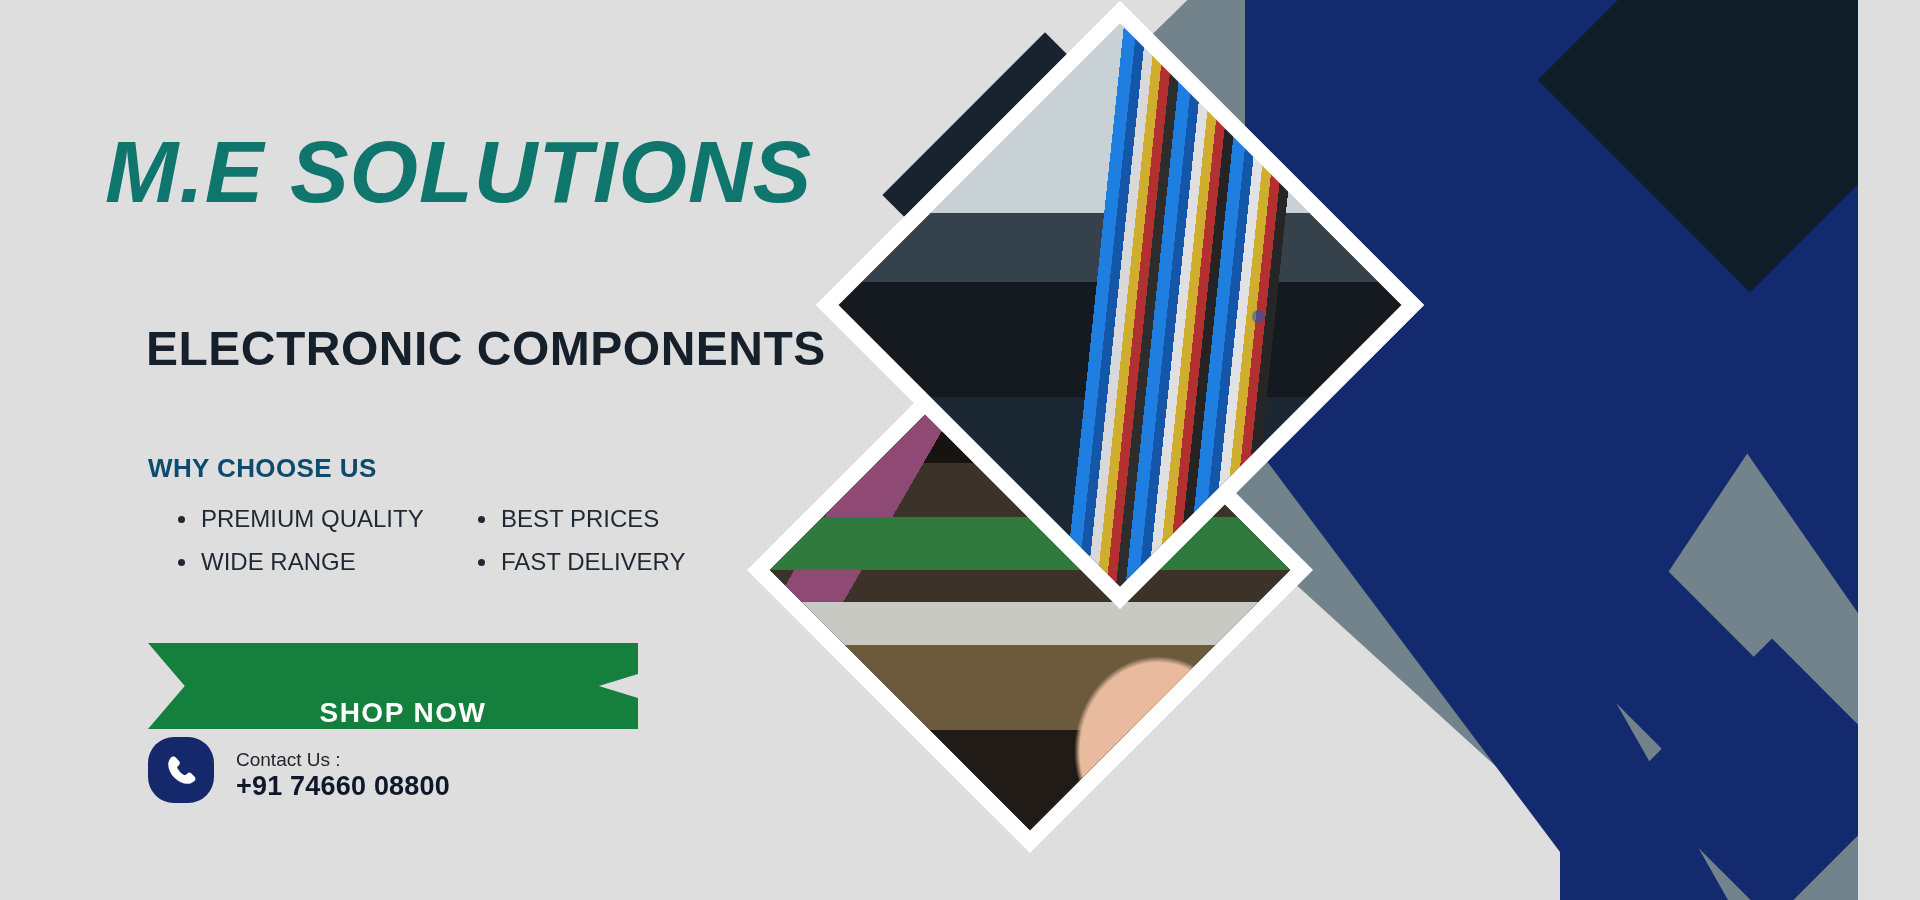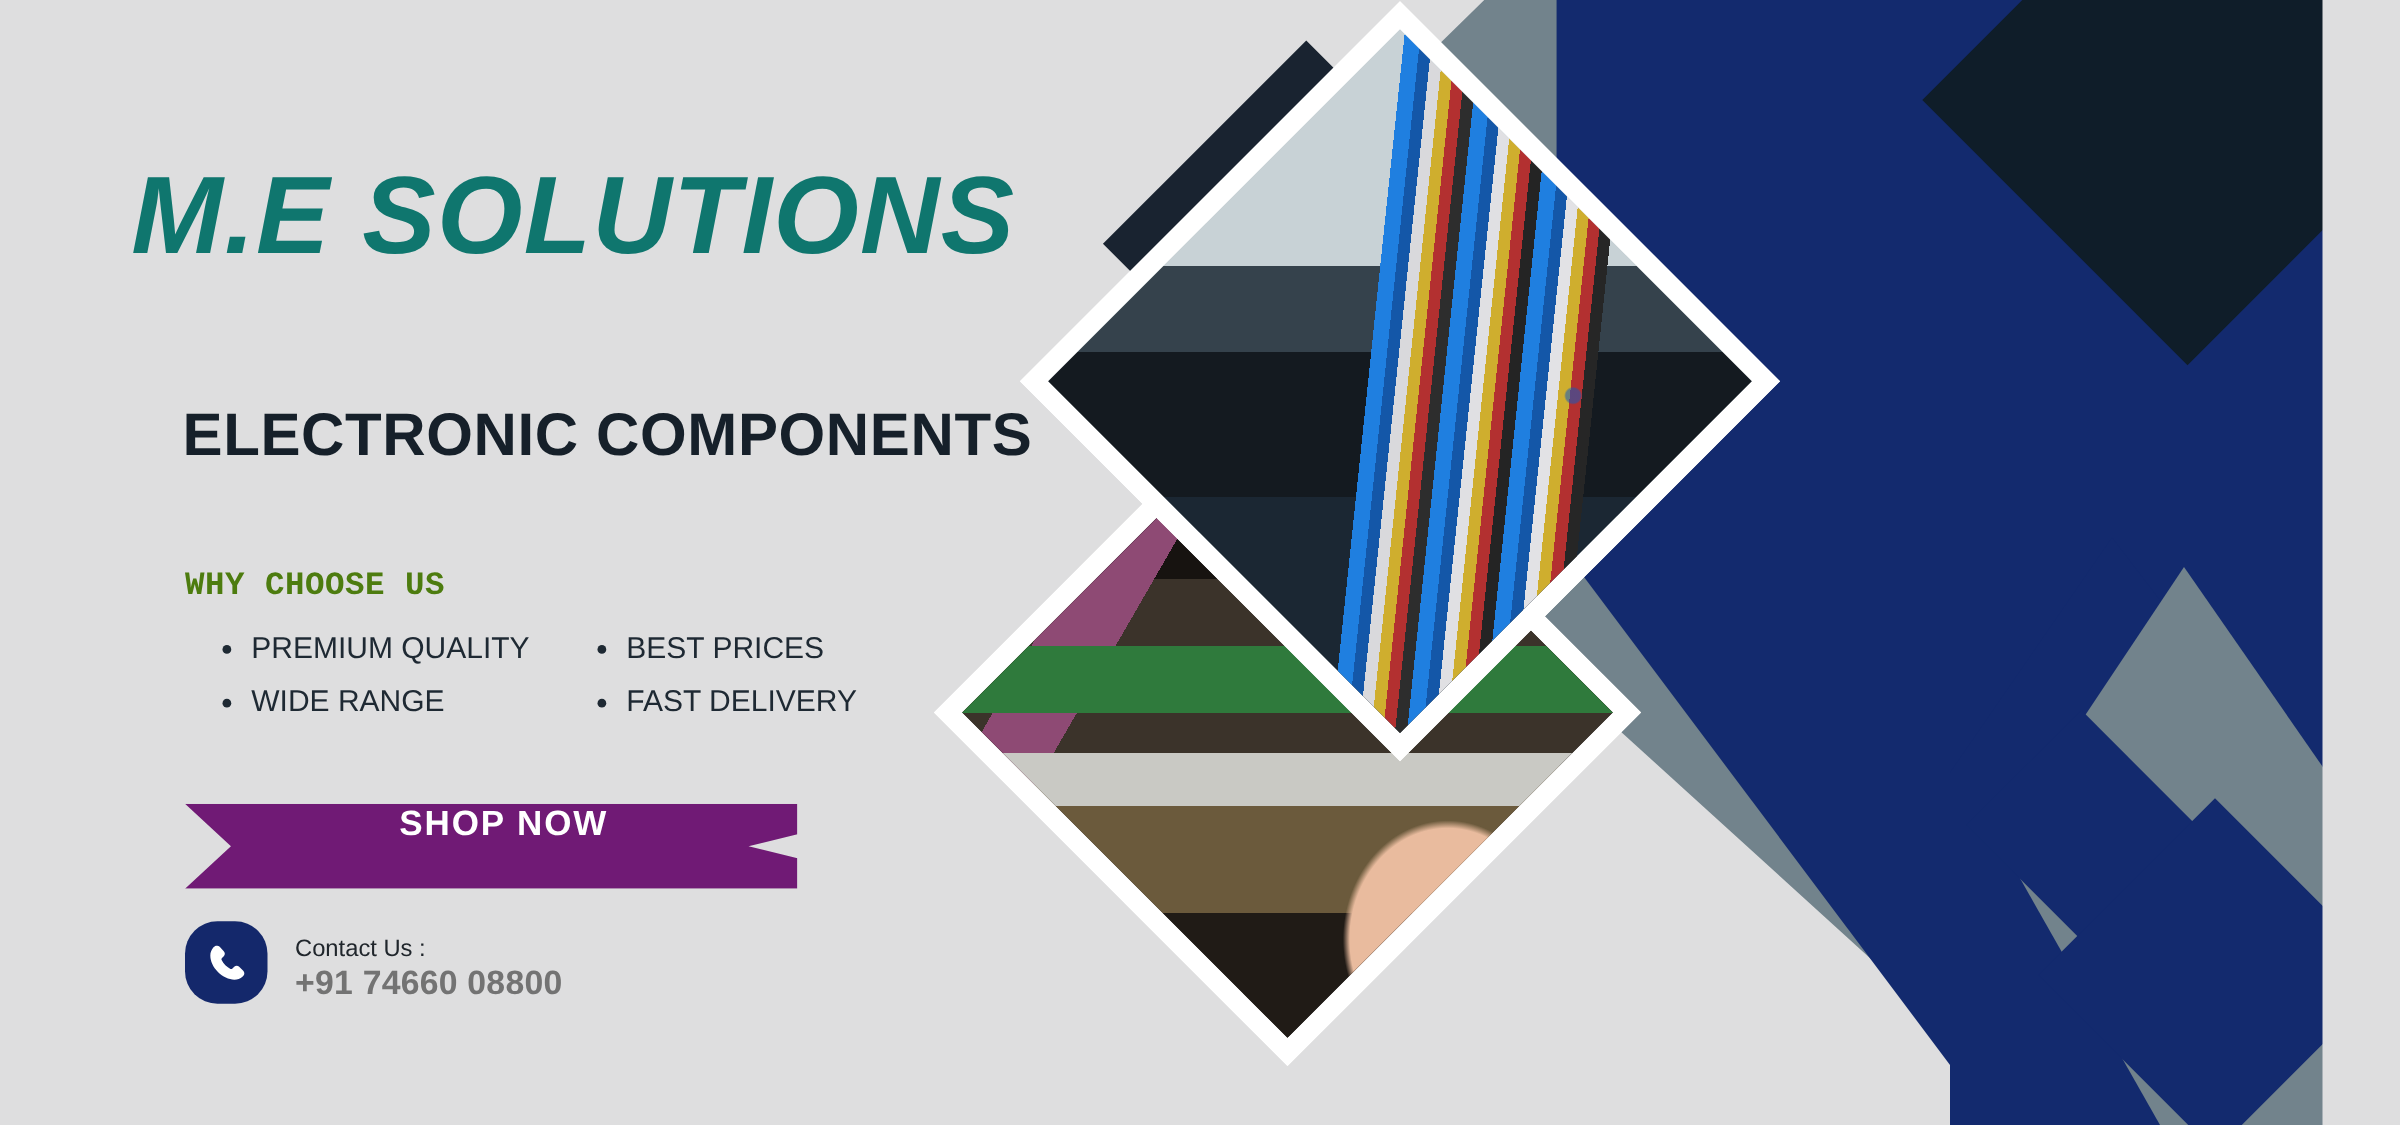--- a/index.html
+++ b/index.html
@@ -178,23 +178,22 @@
     white-space: nowrap;
     line-height: 1;
   }
 
   .why-heading {
     position: absolute;
     top: 453px; left: 148px;
     font-size: 26px;
     font-weight: bold;
     letter-spacing: 0.4px;
-    color: #4d7c0f;
-    white-space: nowrap;
-    font-family: Liberation Mono, monospace;
+    color: #0c4a6e;
+    white-space: nowrap;
   }
 
   .features {
     position: absolute;
     top: 505px; left: 178px;
     width: 560px;
     display: grid;
     grid-template-columns: 300px 260px;
     row-gap: 15px;
   }
@@ -210,25 +209,25 @@
     width: 7px; height: 7px;
     border-radius: 50%;
     background: #1e2933;
     margin-right: 16px;
     flex: none;
   }
 
   .shop-btn {
     position: absolute;
     top: 643px; left: 148px;
-    width: 490px; height: 68px;
-    background: #701a75;
+    width: 490px; height: 86px;
+    background: #15803d;
     clip-path: polygon(0 0, 100% 0, 100% 36%, 92% 50%, 100% 64%, 100% 100%, 0 100%, 7.5% 50%);
     display: flex;
-    align-items: flex-start;
+    align-items: flex-end;
     justify-content: center;
     cursor: pointer;
     border: none;
     padding: 0;
   }
   .shop-btn-label {
     color: #ffffff;
     font-size: 28px;
     font-weight: bold;
     letter-spacing: 1.5px;
@@ -254,21 +253,21 @@
     margin-left: 22px;
     line-height: 1.18;
   }
   .contact-label {
     font-size: 19px;
     color: #20262c;
   }
   .contact-number {
     font-size: 27px;
     font-weight: bold;
-    color: #737373;
+    color: #0f172a;
     letter-spacing: 0.2px;
     white-space: nowrap;
   }
 </style>
 </head>
 <body>
 
 <div id="banner">
 
   <div class="bg-layer">

